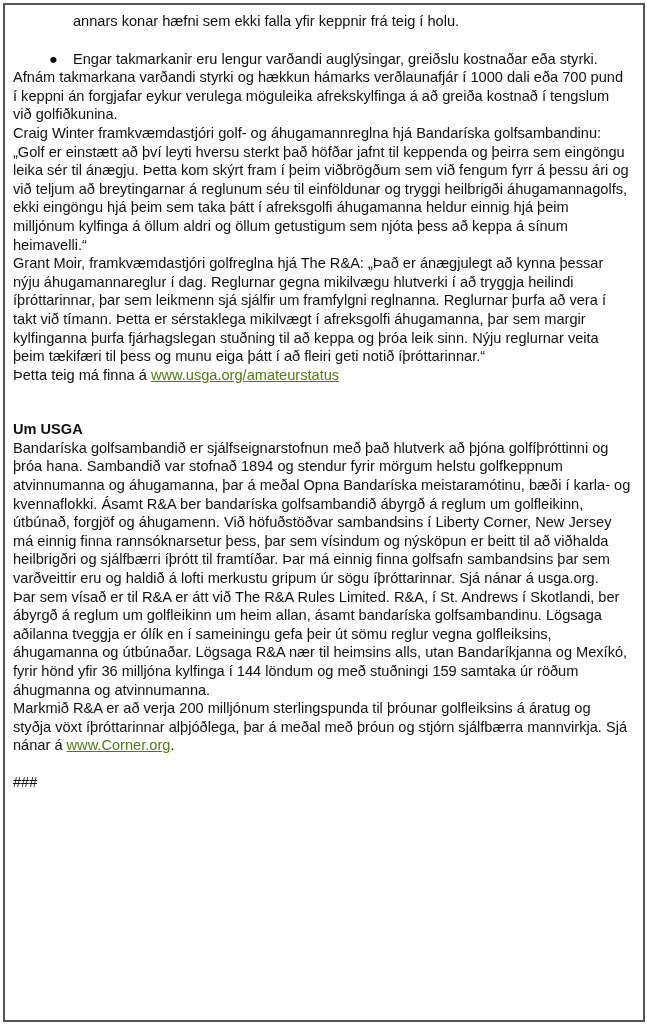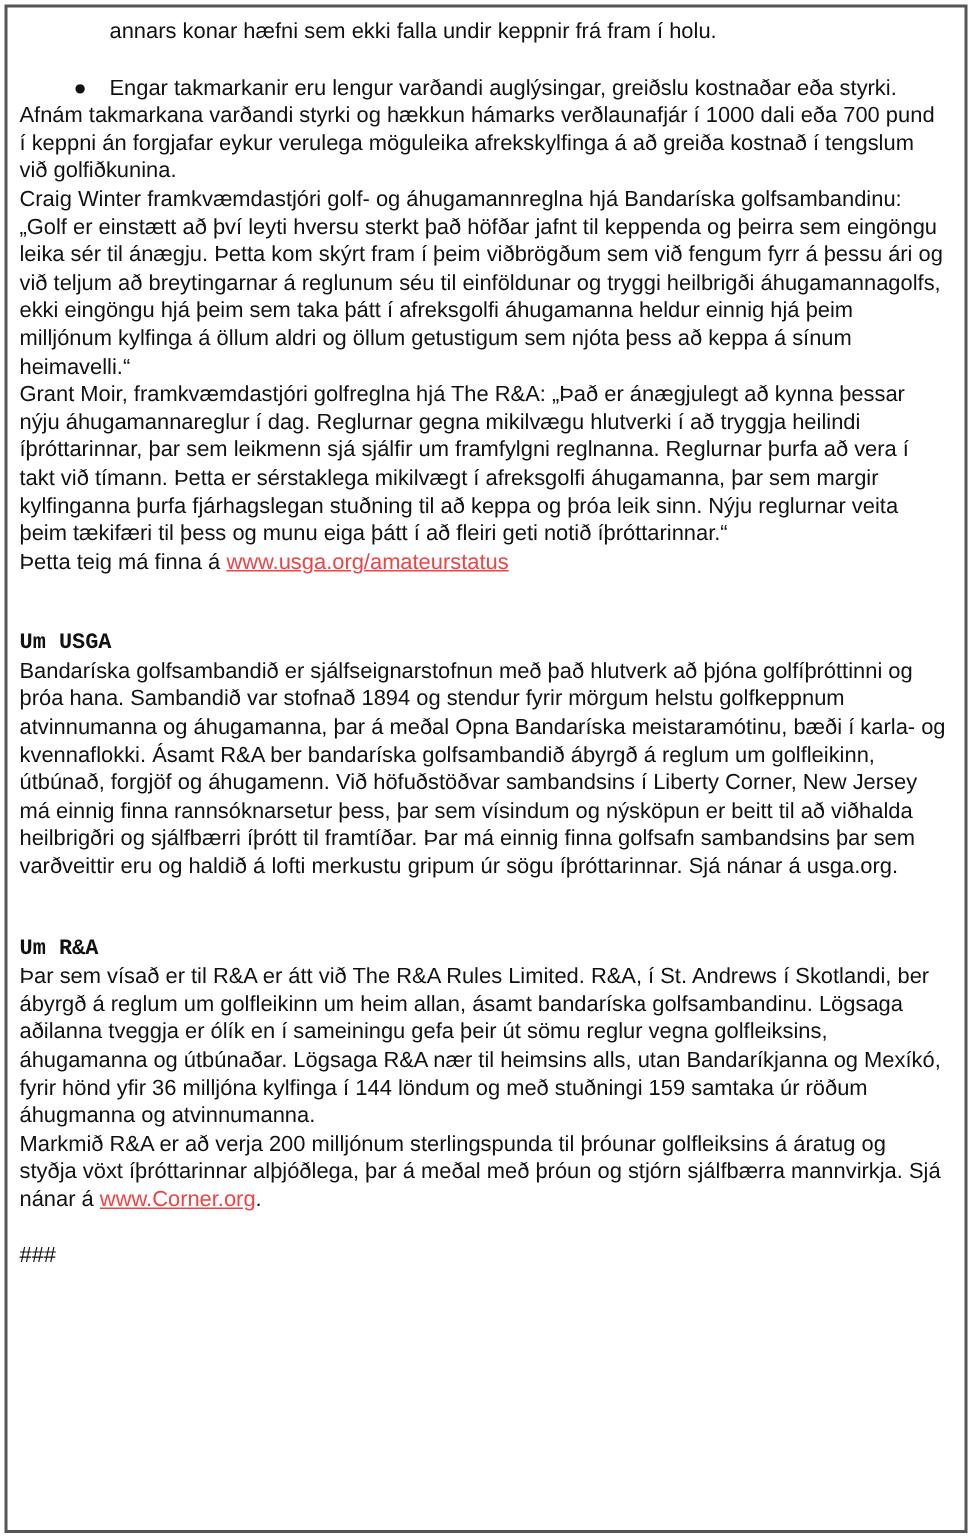--- a/index.html
+++ b/index.html
@@ -14,50 +14,49 @@
     font-family: "Liberation Sans", sans-serif; font-size: 14.6px; line-height: 18.6px;
     color: #111111;
   }
   p { margin: 0; }
   .indent { padding-left: 60px; }
   .gap { margin-top: 18px; }
   .gap-sm { }
   .bullet-row { position: relative; padding-left: 60px; margin-top: 19px; }
   .bullet-dot { position: absolute; left: 36px; top: 0; }
   .heading { font-weight: bold; }
-  a { color: #ef4444; text-decoration: underline; }
-  .big-gap { margin-top: 36px; font-family: Liberation Mono, monospace; }
+  a { color: #4d7c0f; text-decoration: underline; }
+  .big-gap { margin-top: 36px; }
 </style>
 </head>
 <body>
 
 <div class="frame"></div>
 <div class="content">
-  <p class="indent">annars konar hæfni sem ekki falla undir keppnir frá fram í holu.</p>
+  <p class="indent">annars konar hæfni sem ekki falla yfir keppnir frá teig í holu.</p>
 
   <div class="bullet-row">
     <span class="bullet-dot">●</span>
     <span>Engar takmarkanir eru lengur varðandi auglýsingar, greiðslu kostnaðar eða styrki.</span>
   </div>
 
   <p class="gap-sm">Afnám takmarkana varðandi styrki og hækkun hámarks verðlaunafjár í 1000 dali eða 700 pund í keppni án forgjafar eykur verulega möguleika afrekskylfinga á að greiða kostnað í tengslum við golfiðkunina.</p>
 
   <p class="gap-sm">Craig Winter framkvæmdastjóri golf- og áhugamannreglna hjá Bandaríska golfsambandinu: „Golf er einstætt að því leyti hversu sterkt það höfðar jafnt til keppenda og þeirra sem eingöngu leika sér til ánægju. Þetta kom skýrt fram í þeim viðbrögðum sem við fengum fyrr á þessu ári og við teljum að breytingarnar á reglunum séu til einföldunar og tryggi heilbrigði áhugamannagolfs, ekki eingöngu hjá þeim sem taka þátt í afreksgolfi áhugamanna heldur einnig hjá þeim milljónum kylfinga á öllum aldri og öllum getustigum sem njóta þess að keppa á sínum heimavelli.“</p>
 
   <p class="gap-sm">Grant Moir, framkvæmdastjóri golfreglna hjá The R&amp;A: „Það er ánægjulegt að kynna þessar nýju áhugamannareglur í dag. Reglurnar gegna mikilvægu hlutverki í að tryggja heilindi íþróttarinnar, þar sem leikmenn sjá sjálfir um framfylgni reglnanna. Reglurnar þurfa að vera í takt við tímann. Þetta er sérstaklega mikilvægt í afreksgolfi áhugamanna, þar sem margir kylfinganna þurfa fjárhagslegan stuðning til að keppa og þróa leik sinn. Nýju reglurnar veita þeim tækifæri til þess og munu eiga þátt í að fleiri geti notið íþróttarinnar.“</p>
 
 
   <p class="gap-sm">
     <span>Þetta teig má finna á </span><a>www.usga.org/amateurstatus</a>
   </p>
 
   <p class="big-gap heading">Um USGA</p>
   <p>Bandaríska golfsambandið er sjálfseignarstofnun með það hlutverk að þjóna golfíþróttinni og þróa hana. Sambandið var stofnað 1894 og stendur fyrir mörgum helstu golfkeppnum atvinnumanna og áhugamanna, þar á meðal Opna Bandaríska meistaramótinu, bæði í karla- og kvennaflokki. Ásamt R&amp;A ber bandaríska golfsambandið ábyrgð á reglum um golfleikinn, útbúnað, forgjöf og áhugamenn. Við höfuðstöðvar sambandsins í Liberty Corner, New Jersey má einnig finna rannsóknarsetur þess, þar sem vísindum og nýsköpun er beitt til að viðhalda heilbrigðri og sjálfbærri íþrótt til framtíðar. Þar má einnig finna golfsafn sambandsins þar sem varðveittir eru og haldið á lofti merkustu gripum úr sögu íþróttarinnar. Sjá nánar á usga.org.</p>
 
-  <p class="big-gap heading">Um R&amp;A</p>
   <p>Þar sem vísað er til R&amp;A er átt við The R&amp;A Rules Limited. R&amp;A, í St. Andrews í Skotlandi, ber ábyrgð á reglum um golfleikinn um heim allan, ásamt bandaríska golfsambandinu. Lögsaga aðilanna tveggja er ólík en í sameiningu gefa þeir út sömu reglur vegna golfleiksins, áhugamanna og útbúnaðar. Lögsaga R&amp;A nær til heimsins alls, utan Bandaríkjanna og Mexíkó, fyrir hönd yfir 36 milljóna kylfinga í 144 löndum og með stuðningi 159 samtaka úr röðum áhugmanna og atvinnumanna.</p>
 
   <p class="gap-sm">
     <span>Markmið R&amp;A er að verja 200 milljónum sterlingspunda til þróunar golfleiksins á áratug og styðja vöxt íþróttarinnar alþjóðlega, þar á meðal með þróun og stjórn sjálfbærra mannvirkja. Sjá nánar á </span><a>www.Corner.org</a><span>.</span>
   </p>
 
   <p class="gap">###</p>
 </div>
 
 </body></html>

